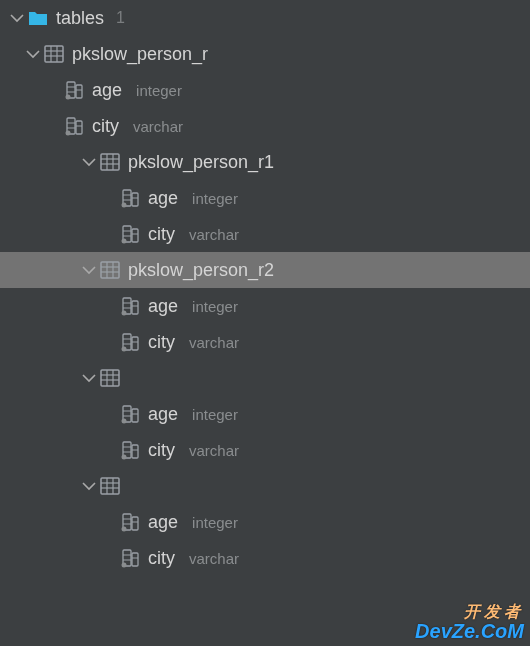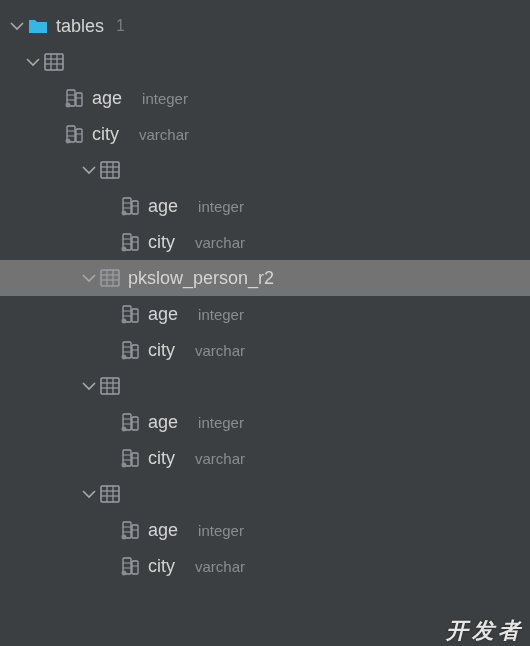--- a/index.html
+++ b/index.html
@@ -6,21 +6,21 @@
   body {
     background: #3c3f41;
     font-family: -apple-system, BlinkMacSystemFont, "Segoe UI", sans-serif;
     font-size: 16px;
     color: #bbbbbb;
     width: 530px;
     height: 646px;
     overflow: hidden;
     position: relative;
   }
-  .tree { padding-top: 8px; }
+  .tree { padding-top: 0; }
   .row {
     display: flex;
     align-items: center;
     height: 36px;
     white-space: nowrap;
   }
   .row.selected { background: #737373; }
   .indent { flex-shrink: 0; }
   .chev {
     width: 18px;
@@ -44,43 +44,43 @@
   }
   .icon svg { display: block; }
   .label {
     color: #d4d4d4;
     font-size: 18px;
     font-weight: 500;
   }
   .type {
     color: #8a8d8f;
     font-size: 15px;
-    margin-left: 20px;
+    margin-left: 14px;
     font-weight: 400;
   }
   .count {
     color: #7a7d7f;
     font-size: 16px;
     margin-left: 12px;
   }
   .watermark {
     position: absolute;
     right: 6px;
     bottom: 4px;
     text-align: right;
     font-family: Arial, sans-serif;
     font-weight: bold;
     font-style: italic;
     line-height: 1.05;
     pointer-events: none;
   }
   .watermark .l1 {
-    font-size: 22px;
+    font-size: 16px;
     letter-spacing: 4px;
-    color: #e5e5e5;
+    color: #fdba74;
     text-shadow: 0 0 2px rgba(0,0,0,0.6);
   }
   .watermark .l2 {
     font-size: 20px;
     color: #2aa3ff;
     text-shadow: 0 0 2px rgba(0,0,0,0.6);
   }
 </style>
 </head>
 <body>
@@ -134,20 +134,21 @@
     <span class="chev">
       <svg width="16" height="16">
           <use href="#chevron-down"></use>
         </svg>
     </span>
     <span class="icon">
       <svg width="20" height="20">
           <use href="#table"></use>
         </svg>
     </span>
+    <span class="label">pkslow_person_r</span>
   </div>
 
   <div class="row">
     <span class="indent" style="width:44px"></span>
     <span class="chev-spacer"></span>
     <span class="icon">
       <svg width="20" height="20">
           <use href="#column"></use>
         </svg>
     </span>
@@ -172,20 +173,21 @@
     <span class="chev">
       <svg width="16" height="16">
           <use href="#chevron-down"></use>
         </svg>
     </span>
     <span class="icon">
       <svg width="20" height="20">
           <use href="#table"></use>
         </svg>
     </span>
+    <span class="label">pkslow_person_r1</span>
   </div>
   <div class="row">
     <span class="indent" style="width:100px"></span>
     <span class="chev-spacer"></span>
     <span class="icon">
         <svg width="20" height="20">
           <use href="#column"></use>
         </svg>
       </span>
     <span class="label">age</span>
@@ -309,13 +311,14 @@
         </svg>
       </span>
     <span class="label">city</span>
     <span class="type">varchar</span>
   </div>
 
 </div>
 
 <div class="watermark">
   <div class="l1">开发者</div>
+  <div class="l2">DevZe.CoM</div>
 </div>
 
 </body></html>

